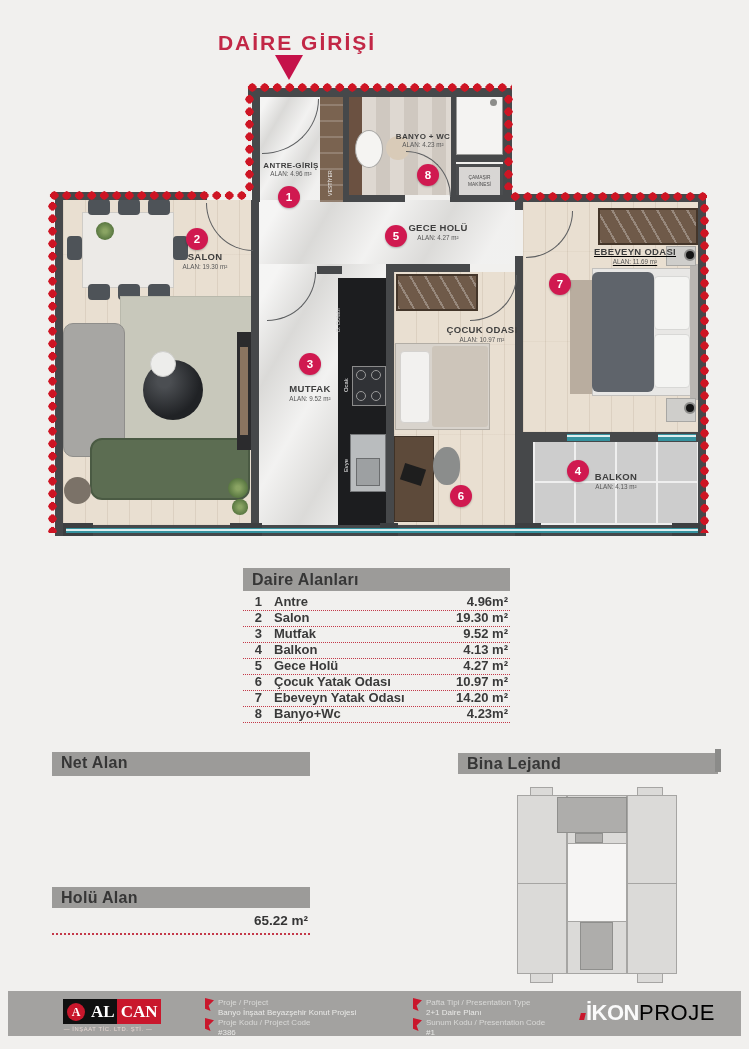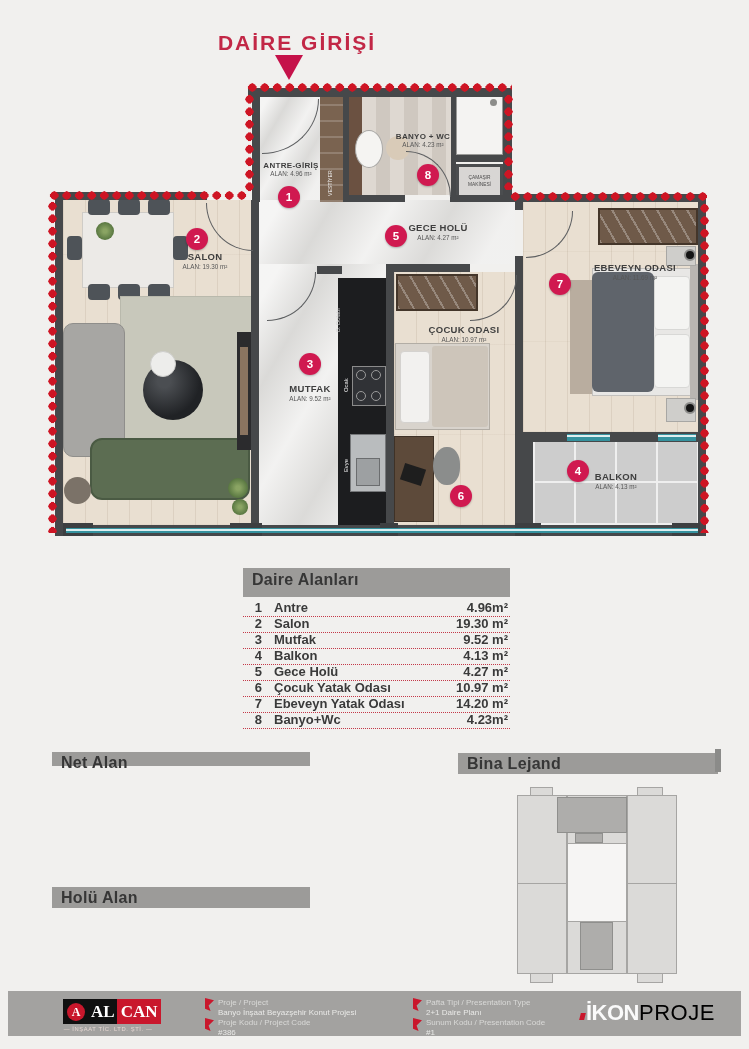--- a/index.html
+++ b/index.html
@@ -202,45 +202,45 @@
     <div class="rarea">ALAN: 9.52 m²</div>
   </div>
   <div class="abs rlabel" style="left:556px;top:472px;">
     <div class="rname">BALKON</div>
     <div class="rarea">ALAN: 4.13 m²</div>
   </div>
   <div class="abs rlabel" style="left:378px;top:223px;">
     <div class="rname">GECE HOLÜ</div>
     <div class="rarea">ALAN: 4.27 m²</div>
   </div>
-  <div class="abs rlabel" style="left:404px;top:325px;">
+  <div class="abs rlabel" style="left:422px;top:325px;">
     <div class="rname">ÇOCUK ODASI</div>
     <div class="rarea">ALAN: 10.97 m²</div>
   </div>
-  <div class="abs rlabel" style="left:575px;top:263px;">
+  <div class="abs rlabel" style="left:575px;top:247px;text-decoration:underline;">
     <div class="rname">EBEVEYN ODASI</div>
     <div class="rarea">ALAN: 11.69 m²</div>
   </div>
   <div class="abs rlabel" style="left:363px;top:132px;">
     <div class="rname sm">BANYO + WC</div>
     <div class="rarea">ALAN: 4.23 m²</div>
   </div>
 
   <div class="abs badge" style="left:278px;top:186px;">1</div>
   <div class="abs badge" style="left:186px;top:228px;">2</div>
   <div class="abs badge" style="left:299px;top:353px;">3</div>
   <div class="abs badge" style="left:567px;top:460px;">4</div>
   <div class="abs badge" style="left:385px;top:225px;">5</div>
   <div class="abs badge" style="left:450px;top:485px;">6</div>
   <div class="abs badge" style="left:549px;top:273px;">7</div>
   <div class="abs badge" style="left:417px;top:164px;">8</div>
 </div>
 
 <div class="abs" style="left:243px;top:568px;width:267px;">
-  <div class="gbar" style="height:29px;line-height:23px;">Daire Alanları</div>
+  <div class="gbar" style="height:23px;line-height:23px;">Daire Alanları</div>
   <div style="margin-top:4px;">
     <div class="trow" style="height:16px;">
         <span class="n">1</span>
         <span class="nm">Antre</span>
         <span class="vl">4.96m²</span>
       </div>
     <div class="trow" style="height:16px;">
         <span class="n">2</span>
         <span class="nm">Salon</span>
         <span class="vl">19.30 m²</span>
@@ -272,25 +272,26 @@
       </div>
     <div class="trow" style="height:16px;">
         <span class="n">8</span>
         <span class="nm">Banyo+Wc</span>
         <span class="vl">4.23m²</span>
       </div>
   </div>
 </div>
 
 <div class="abs" style="left:52px;top:752px;width:258px;">
-  <div class="gbar" style="height:14px;">Net Alan</div>
+  <div class="gbar" style="height:24px;">Net Alan</div>
 </div>
 
 <div class="abs" style="left:52px;top:887px;width:258px;">
   <div class="gbar" style="height:21px;">Holü Alan</div>
+  <div class="bigval dotline" style="padding:6px 2px 5px 0;">65.22 m²</div>
 </div>
 
 <div class="abs" style="left:458px;top:753px;width:260px;">
   <div class="gbar" style="height:21px;">Bina Lejand</div>
 </div>
 <div class="abs" style="left:715px;top:749px;width:6px;height:23px;background:#8b8b89;"></div>
 <div class="abs" style="left:508px;top:787px;width:170px;height:196px;">
   <div class="abs bl-light" style="left:22px;top:0;width:23px;height:10px;"></div>
   <div class="abs bl-light" style="left:129px;top:0;width:26px;height:10px;"></div>
   <div class="abs bl-light" style="left:22px;top:186px;width:23px;height:10px;"></div>

